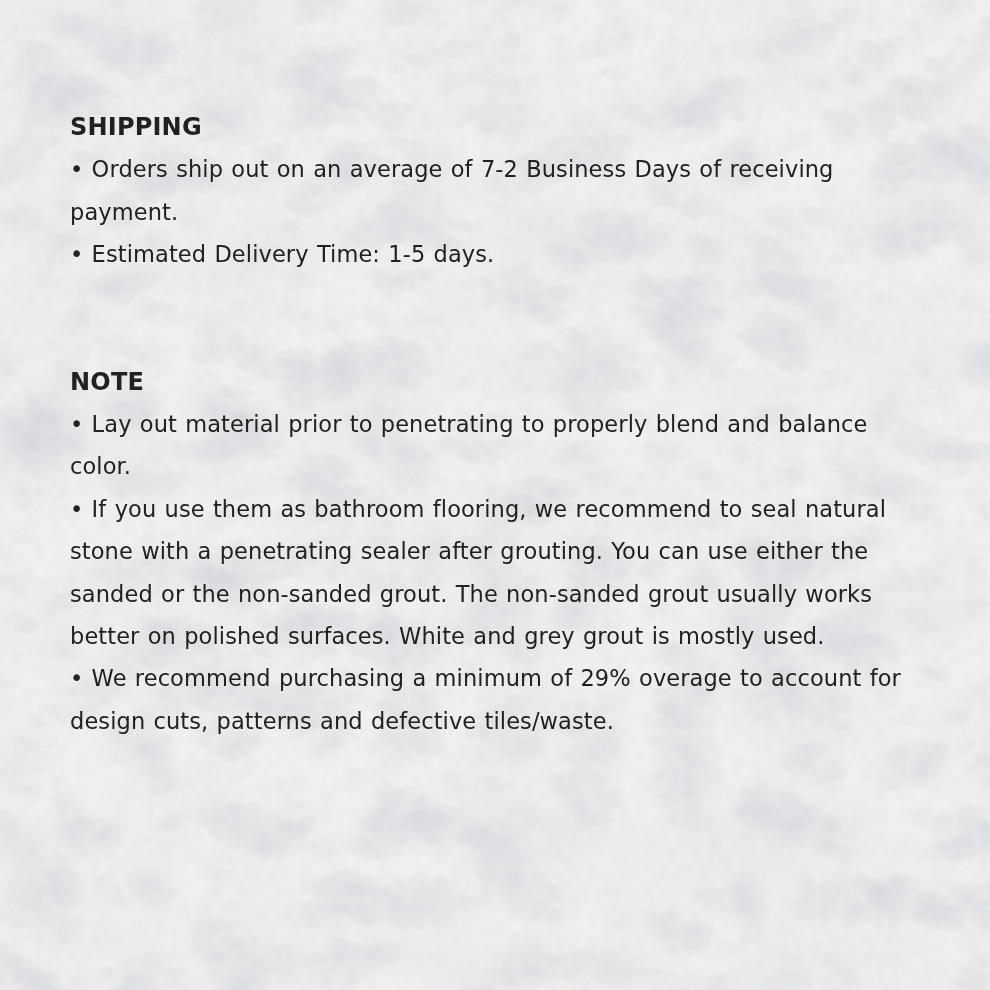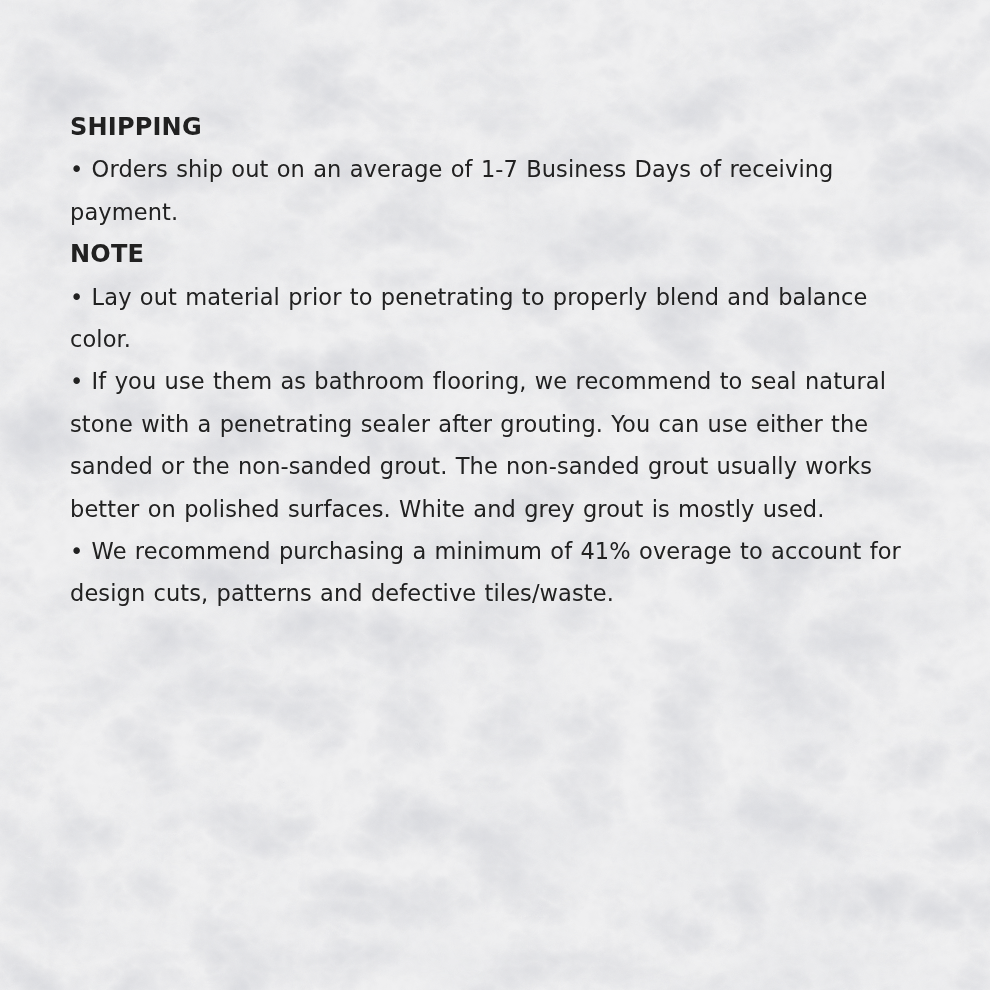--- a/index.html
+++ b/index.html
@@ -26,20 +26,21 @@
     position: absolute;
     left: 70px;
     top: 106px;
     width: 890px;
     color: var(--text-color, #212121);
   }
   .section {
     margin: 0;
   }
   .section + .section {
+    margin-top: 85px;
   }
   .heading {
     margin: 0;
     font-size: 24px;
     line-height: 42.4px;
     font-weight: 700;
     letter-spacing: 0.2px;
   }
   .bullet {
     margin: 0;
@@ -83,30 +84,31 @@
     <rect width="990" height="990" fill="#f0f0f1"></rect>
     <rect width="990" height="990" filter="url(#marbleSoft)" opacity="0.75"></rect>
     <rect width="990" height="990" filter="url(#marbleVeins)" opacity="0.8"></rect>
     <rect width="990" height="990" filter="url(#marbleGrain)" opacity="0.25"></rect>
   </svg>
 
   <div class="content">
 
     <section class="section">
       <h2 class="heading">SHIPPING</h2>
-      <p class="bullet">• Orders ship out on an average of 1-7 Business Days of receiving
+      <p class="bullet">• Orders ship out on an average of 7-2 Business Days of receiving
 payment.</p>
+      <p class="bullet">• Estimated Delivery Time: 1-5 days.</p>
     </section>
 
     <section class="section">
       <h2 class="heading">NOTE</h2>
       <p class="bullet">• Lay out material prior to penetrating to properly blend and balance
 color.</p>
       <p class="bullet">• If you use them as bathroom flooring, we recommend to seal natural
 stone with a penetrating sealer after grouting. You can use either the
 sanded or the non-sanded grout. The non-sanded grout usually works
 better on polished surfaces. White and grey grout is mostly used.</p>
-      <p class="bullet">• We recommend purchasing a minimum of 41% overage to account for
+      <p class="bullet">• We recommend purchasing a minimum of 29% overage to account for
 design cuts, patterns and defective tiles/waste.</p>
     </section>
 
   </div>
 </div>
 
 </body></html>

